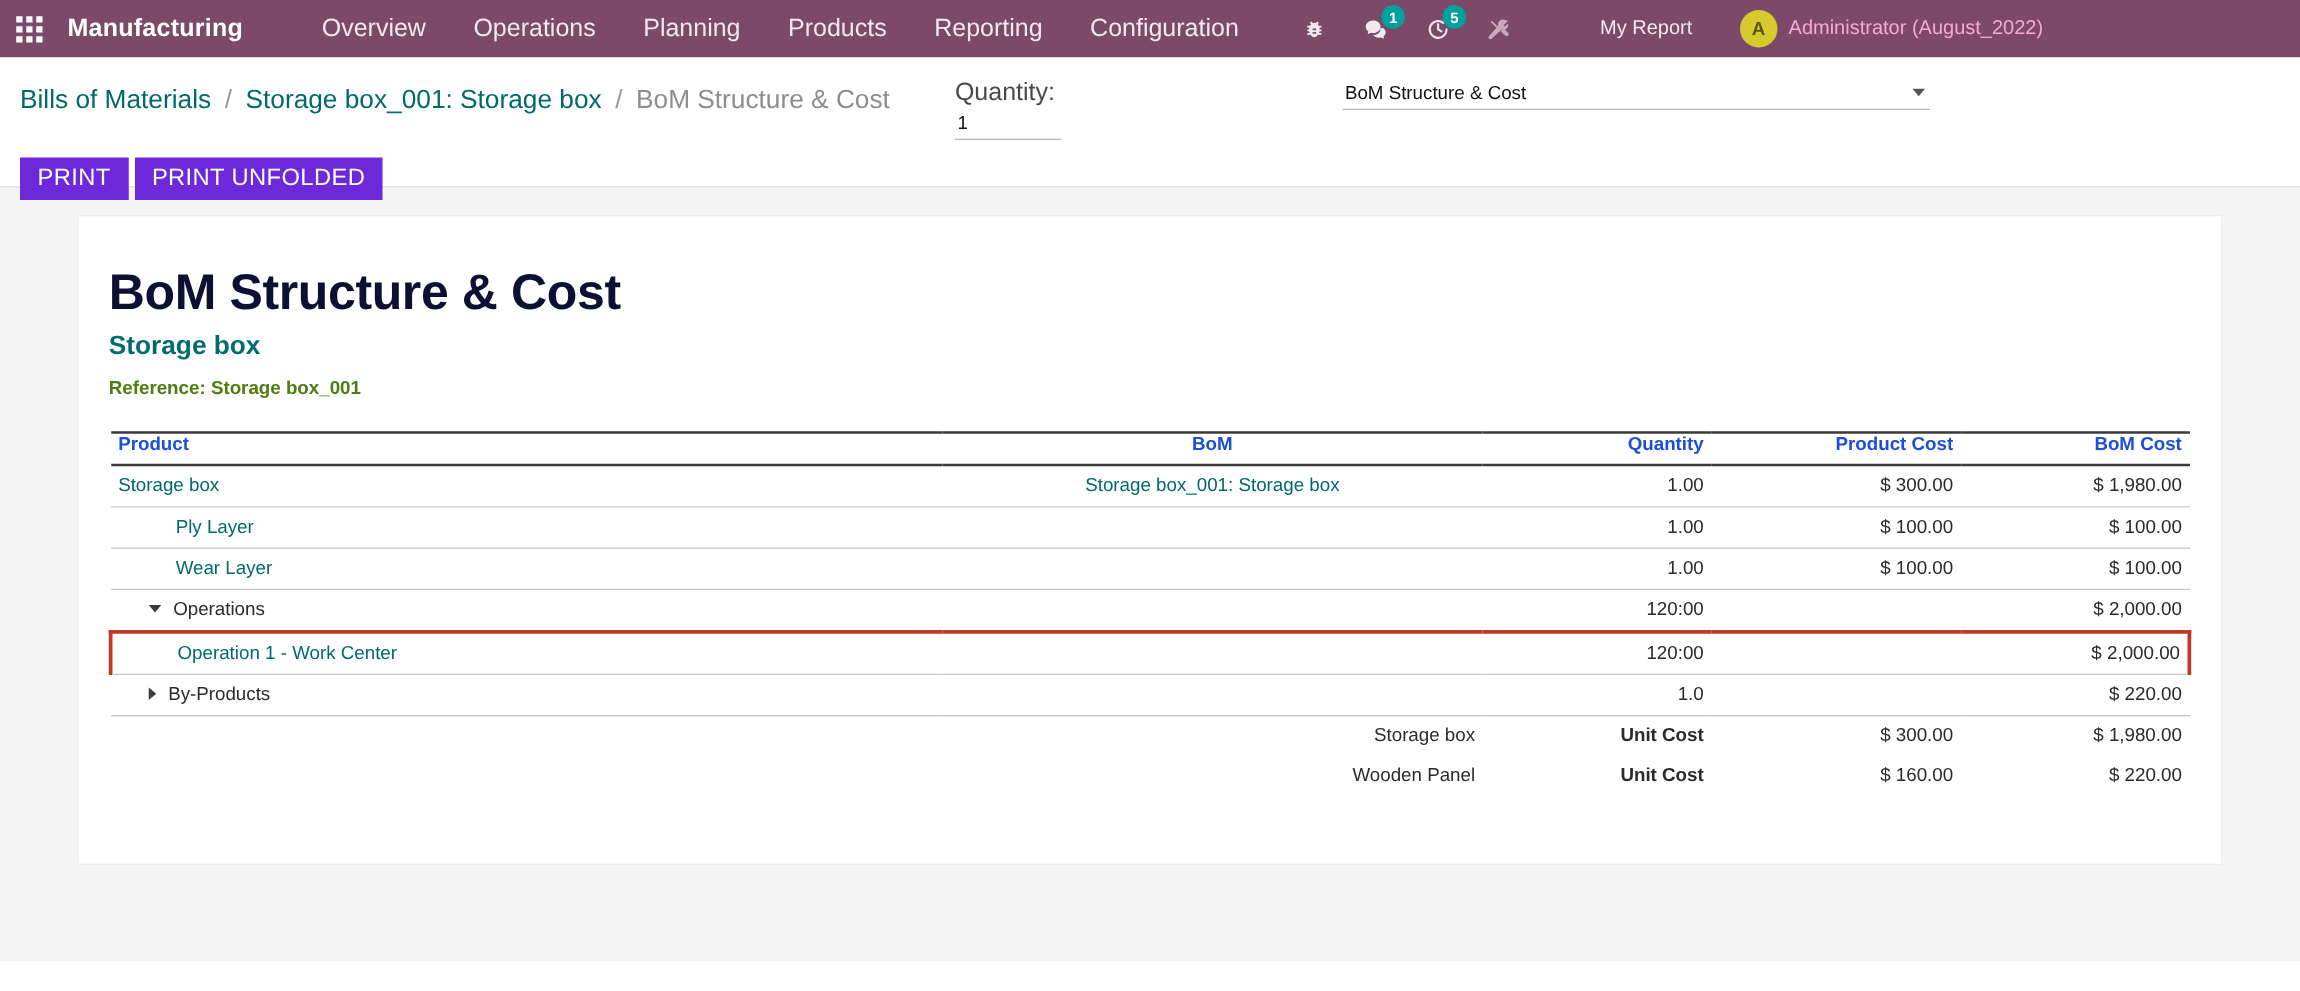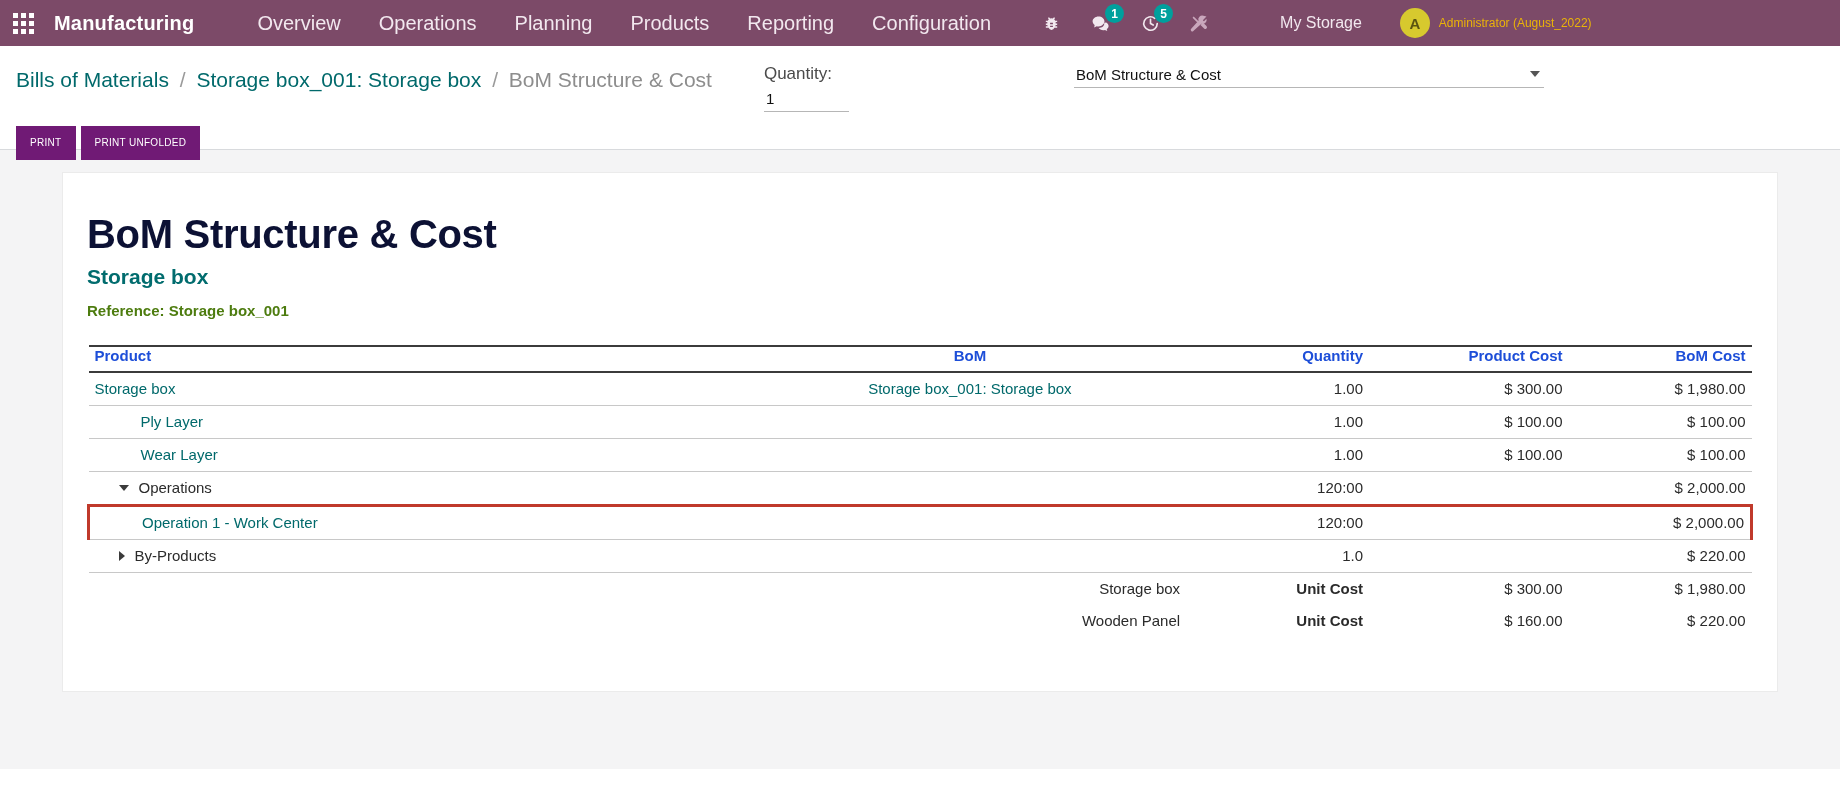--- a/index.html
+++ b/index.html
@@ -105,21 +105,21 @@
     margin-left: 14px;
   }
   .avatar {
     width: 30px; height: 30px;
     border-radius: 50%;
     background: #D7C92E;
     color: #5b5410;
     display: flex; align-items: center; justify-content: center;
     font-size: 15px; font-weight: bold;
   }
-  .user-name { font-size: 12px; color: #eab308; white-space: nowrap; }
+  .user-name { font-size: 16px; color: #f9a8d4; white-space: nowrap; }
 
   
   .control-panel {
     background: #ffffff;
     border-bottom: 1px solid #d8dadd;
     padding: 0;
     position: relative;
     height: 104px;
   }
   .cp-row {
@@ -132,21 +132,21 @@
     line-height: 28px;
     white-space: nowrap;
     padding-top: 2px;
   }
   .breadcrumb .crumb-link { color: #00696B; cursor: pointer; }
   .breadcrumb .sep { color: #9a9a9a; padding: 0 5px; }
   .breadcrumb .crumb-active { color: #8d8d8d; }
 
   .field-group { margin-left: 52px; min-width: 100px; }
   .field-group .field-label {
-    font-size: 17px;
+    font-size: 20px;
     color: #4a4a4a;
     display: block;
     margin-bottom: 4px;
     line-height: 20px;
   }
   .field-input {
     border: none;
     border-bottom: 1px solid #b6b6b6;
     font-size: 15px;
     color: #111;
@@ -177,24 +177,24 @@
     font-size: 15px;
     color: #111;
     padding: 2px 18px 4px 2px;
     outline: none;
     font-family: "Liberation Sans", sans-serif;
     border-radius: 0;
   }
 
   .btn-row { padding: 14px 16px 0 16px; display: flex; gap: 5px; }
   .btn {
-    background: #701a75;
+    background: #6d28d9;
     color: #fff;
     border: none;
-    font-size: 10px;
+    font-size: 19px;
     font-weight: normal;
     letter-spacing: .3px;
     padding: 0 14px;
     height: 34px;
     line-height: 34px;
     cursor: pointer;
     font-family: "Liberation Sans", sans-serif;
   }
 
   
@@ -357,21 +357,21 @@
       <span class="badge">5</span>
     </div>
     <div class="sys-icon">
       <svg width="19" height="19" viewBox="0 0 24 24" fill="#C9A7BC" aria-hidden="true">
         <path d="M3.2 4.6L4.6 3.2l6.1 6.1-1.4 1.4L3.2 4.6zM14.8 12.3l1.5-1.5 4.5 4.5a2.1 2.1 0 0 1-3 3l-4.5-4.5 1.5-1.5z"></path>
         <path d="M20.8 3.2l-4.6 4.6 1.4 1.4 3.2-3.2a5 5 0 0 1-6.4 6.2L4.2 21.4a1.9 1.9 0 0 1-2.7-2.7l9.2-10.2A5 5 0 0 1 17 2.2l3.8 1z"></path>
       </svg>
     </div>
   </div>
 
-  <div class="company-name">My Storage</div>
+  <div class="company-name">My Report</div>
 
   <div class="user-menu">
     <div class="avatar">A</div>
     <span class="user-name">Administrator (August_2022)</span>
   </div>
 </div>
 
 <div class="control-panel">
   <div class="cp-row">
     <div class="breadcrumb">

